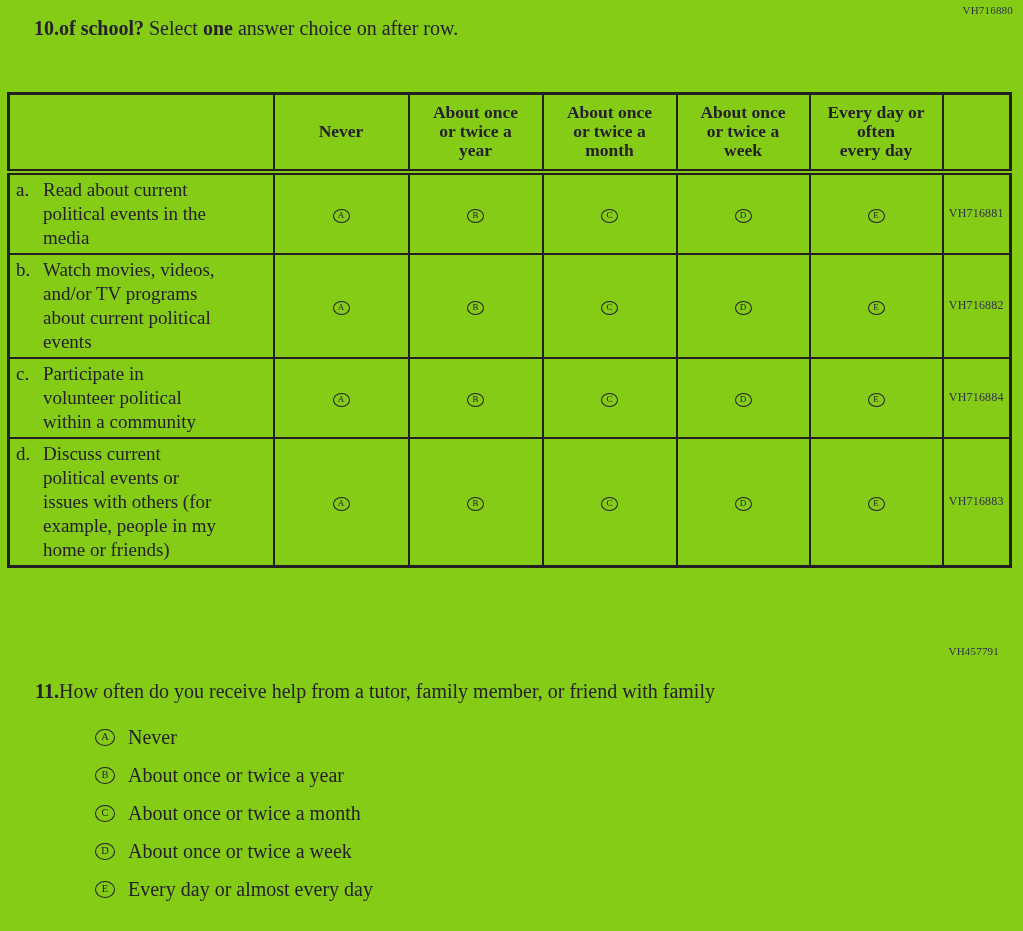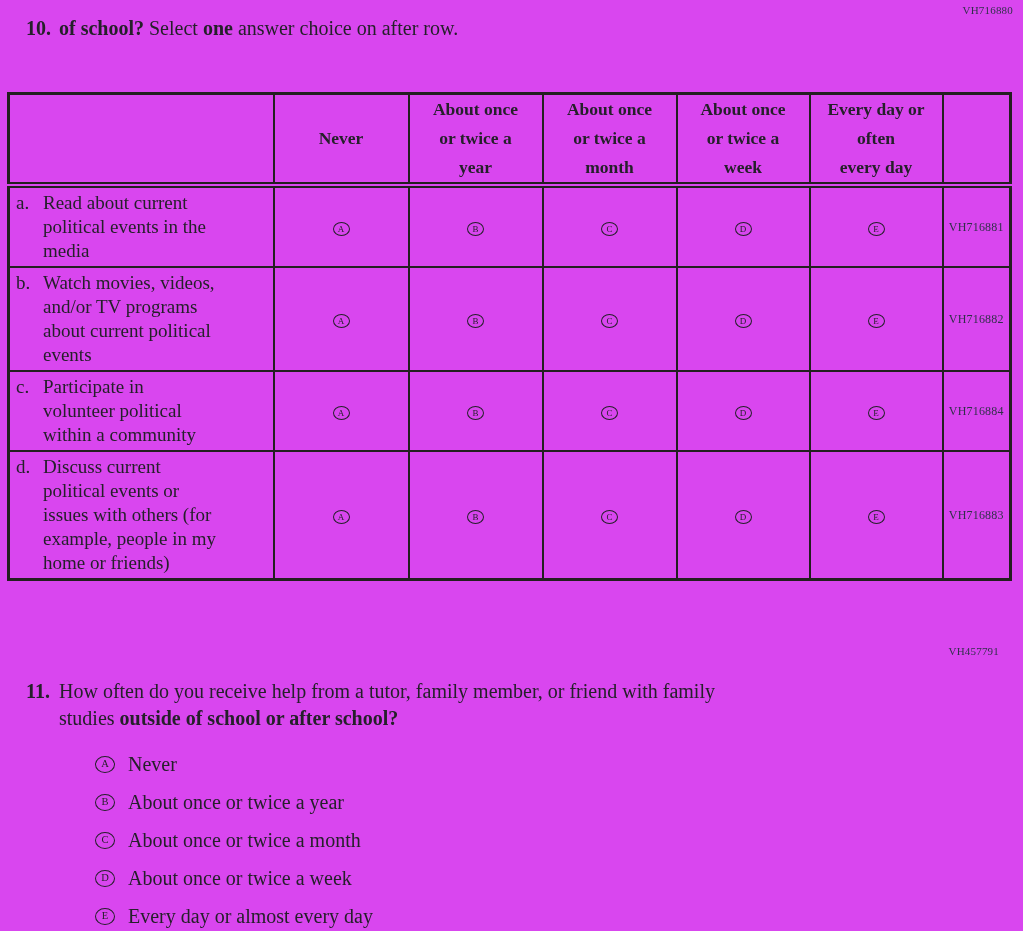--- a/index.html
+++ b/index.html
@@ -1,21 +1,21 @@
 <!DOCTYPE html>
 <html><head>
 <meta charset="utf-8">
 <style>
   html, body { margin: 0; padding: 0; }
   body { background: #fffdf4; }
   .page {
     position: relative;
     width: 1023px;
     height: 931px;
-    background: #d946ef;
+    background: #84cc16;
     font-family: "Liberation Serif", "DejaVu Serif", serif;
     color: #25202a;
     overflow: hidden;
   }
   .code {
     position: absolute;
     font-size: 11px;
     color: #30304a;
     letter-spacing: 0.2px;
   }
@@ -24,20 +24,21 @@
 
   .question { position: absolute; display: flex; }
   .q10 { top: 15px; left: 26px; width: 920px; }
   .q11 { top: 678px; left: 26px; width: 940px; }
   .qnum {
     font-weight: bold;
     font-size: 20px;
     line-height: 27px;
     width: 33px;
     flex: 0 0 33px;
+    text-align: right;
   }
   .qtext { font-size: 20px; line-height: 27px; }
   .qline b { font-weight: bold; }
 
   table.matrix {
     position: absolute;
     top: 92px;
     left: 7px;
     width: 1002px;
     table-layout: fixed;
@@ -45,21 +46,21 @@
     border: 3px solid #231f20;
   }
   table.matrix th, table.matrix td {
     border: 2px solid #231f20;
     padding: 0;
     vertical-align: middle;
   }
   table.matrix thead th {
     border-bottom: 6px double #231f20;
     font-size: 17.5px;
-    line-height: 29px;
+    line-height: 19px;
     font-weight: bold;
     text-align: center;
     white-space: pre-line;
   }
   tr.hdr { height: 78px; }
   tr.row-a { height: 74px; }
   tr.row-b { height: 99px; }
   tr.row-c { height: 75px; }
   tr.row-d { height: 120px; }
 
@@ -225,21 +226,20 @@
       </tr>
     </tbody>
   </table>
 
   <div class="code code-mid">VH457791</div>
 
   <div class="question q11">
     <div class="qnum">11.</div>
     <div class="qtext">
       <div class="qline">How often do you receive help from a tutor, family member, or friend with family</div>
-      <div class="qline"><span>studies </span><b>outside of school or after school?</b></div>
       <div class="options">
         <div class="option">
           <span class="bubble">A</span>
           <span class="opt-label">Never</span>
         </div>
         <div class="option">
           <span class="bubble">B</span>
           <span class="opt-label">About once or twice a year</span>
         </div>
         <div class="option">

